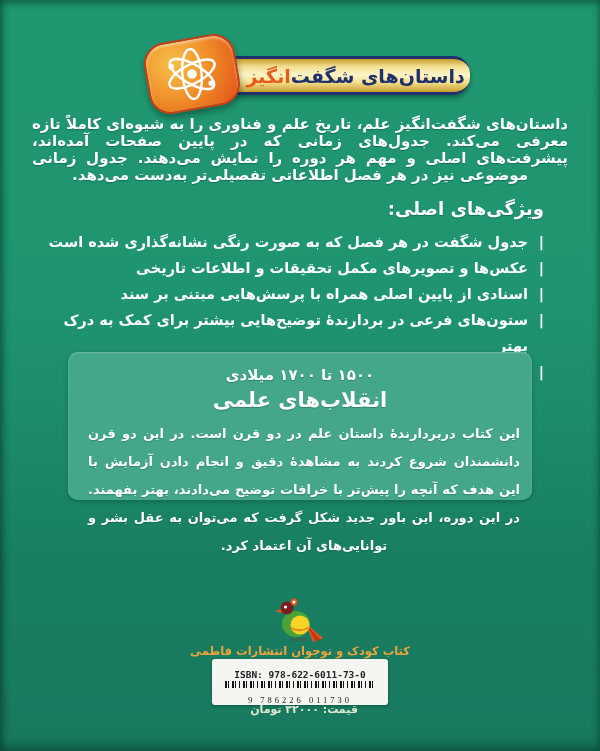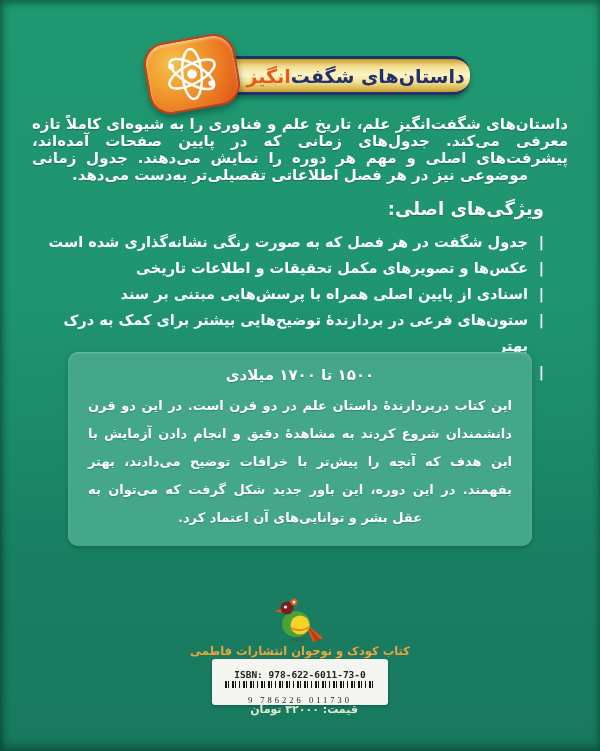--- a/index.html
+++ b/index.html
@@ -36,29 +36,29 @@
     color:#ffffff;font-weight:bold;font-size:15px;line-height:17px;
     text-shadow:0 1px 1px rgba(0,50,35,.35);
   }
   
   .features{position:absolute;right:56px;left:40px;top:198px;direction:rtl;color:#fff;}
   .features-heading{font-weight:bold;font-size:18px;margin:0 0 10px 0;text-shadow:0 1px 1px rgba(0,50,35,.35);}
   .feat-row{display:flex;align-items:flex-start;font-weight:bold;font-size:14.5px;line-height:26px;}
   .feat-bullet{width:16px;flex:0 0 16px;color:#fff;font-weight:bold;}
   
   .period-box{
-    position:absolute;left:68px;right:68px;top:352px;height:194px;
+    position:absolute;left:68px;right:68px;top:352px;height:148px;
     background:#44a78a;border-radius:10px;
     box-shadow:0 2px 5px rgba(0,45,30,.3), inset 0 1px 2px rgba(255,255,255,.25);
     color:#fff;text-align:center;direction:rtl;
   }
   .period-date{margin-top:14px;font-weight:bold;font-size:15px;text-shadow:0 1px 1px rgba(0,50,35,.3);}
   .period-title{margin-top:4px;font-weight:bold;font-size:21px;text-shadow:0 1px 1px rgba(0,50,35,.3);}
   .period-desc{
-    margin:8px 20px 0 20px;font-size:13px;font-weight:bold;line-height:28px;
+    margin:8px 12px 0 20px;font-size:13px;font-weight:bold;line-height:28px;
     text-align:justify;text-align-last:center;text-shadow:0 1px 1px rgba(0,50,35,.25);
   }
   
   .bird-logo{position:absolute;left:50%;top:597px;transform:translateX(-50%);width:62px;height:48px;}
   .publisher-line{
     position:absolute;left:0;right:0;top:644px;text-align:center;direction:rtl;
     color:#eda43b;font-size:11.5px;font-weight:bold;letter-spacing:.2px;
   }
   .isbn-label{
     position:absolute;left:212px;top:659px;width:176px;height:46px;
@@ -121,20 +121,21 @@
       <span class="feat-text">ستون‌های فرعی در بردارندهٔ توضیح‌هایی بیشتر برای کمک به درک بهتر</span>
     </div>
     <div class="feat-row">
       <span class="feat-bullet">|</span>
       <span class="feat-text">واژه‌نامه، منابع برای مطالعهٔ بیشتر، و نمایه</span>
     </div>
   </div>
 
   <div class="period-box">
     <div class="period-date">۱۵۰۰ تا ۱۷۰۰ میلادی</div>
+    <div class="period-title">انقلاب‌های علمی</div>
     <p class="period-desc">این کتاب دربردارندهٔ داستان علم در دو قرن است. در این دو قرن دانشمندان شروع کردند به مشاهدهٔ دقیق و انجام دادن آزمایش با این هدف که آنچه را پیش‌تر با خرافات توضیح می‌دادند، بهتر بفهمند. در این دوره، این باور جدید شکل گرفت که می‌توان به عقل بشر و توانایی‌های آن اعتماد کرد.</p>
   </div>
 
   <svg class="bird-logo" viewBox="0 0 62 48" aria-hidden="true">
 
     <path d="M36 26 L54 41 L44 45 Z" fill="#e2571d"></path>
     <path d="M38 28 L52 43 L46 44 Z" fill="#c03a12"></path>
 
     <rect x="22" y="41" width="16" height="3.5" rx="1.5" fill="#2e6b4f"></rect>
     <rect x="28" y="38" width="4" height="5" fill="#2e6b4f"></rect>

